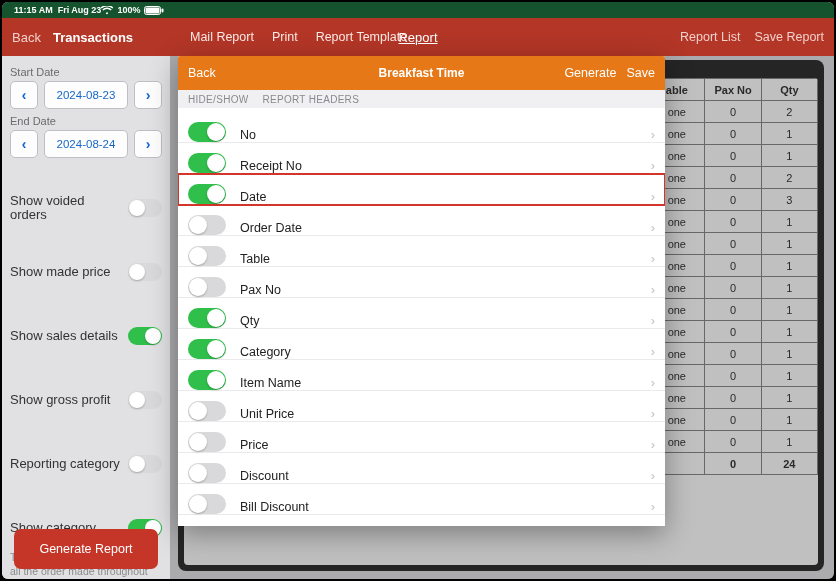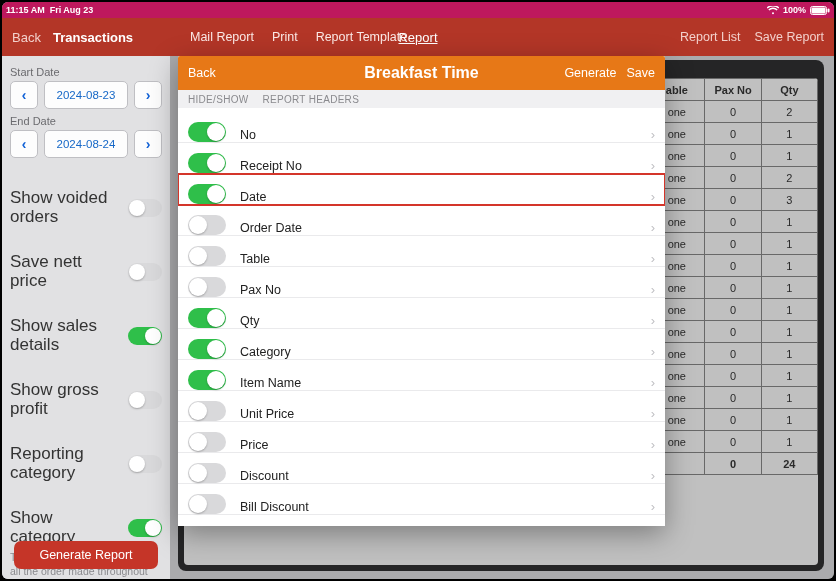--- a/index.html
+++ b/index.html
@@ -1,66 +1,66 @@
 <!DOCTYPE html>
 <html><head>
 <meta charset="utf-8">
 <style>
   * { box-sizing: border-box; margin: 0; padding: 0; font-family: -apple-system, "Helvetica Neue", Arial, sans-serif; }
   html, body { width: 836px; height: 581px; overflow: hidden; background: #000; }
   .device { position: relative; width: 836px; height: 581px; background: #000; padding: 2px; }
   .screen { position: relative; width: 832px; height: 577px; background: #e1e1e3; border-radius: 6px; overflow: hidden; }
 
   
-  .statusbar { position: absolute; top:0; left:0; right:0; height:16px; background:#be185d; color:#fff; font-size:9px; display:flex; justify-content:space-between; align-items:center; padding:0 4px; font-weight:600;}
+  .statusbar { position: absolute; top:0; left:0; right:0; height:16px; background:#14532d; color:#fff; font-size:9px; display:flex; align-items:center; padding:0 12px; font-weight:600;}
   .statusbar .right { display:flex; align-items:center; gap:4px;}
   .wifi svg, .batt svg { display:block; }
 
   
   .navbar { position:absolute; top:16px; left:0; right:0; height:38px; background:#b33627; color:#fce9e6; font-size:12.5px; display:flex; align-items:center; }
   .navbar .left { width:168px; display:flex; align-items:center; gap:12px; padding-left:10px; font-size:13px;}
   .navbar .left .back { color:#f3d0cb;}
   .navbar .left .title { font-weight:600; color:#fff;}
   .navbar .mid { flex:1; display:flex; align-items:center; gap:18px; padding-left:20px;}
   .navbar .center { position:absolute; left:50%; transform:translateX(-50%); font-weight:400; color:#fff; font-size:13px;text-decoration:underline;}
   .navbar .rightbtns { position:absolute; right:10px; display:flex; gap:14px; color:#f3d0cb;}
 
   
   .sidebar { position:absolute; top:54px; left:0; width:168px; bottom:0; background:#e1e1e3; padding:8px 8px 0 8px; font-size:11px; color:#6b6b6f;}
   .sidebar .lbl { font-size:11px; color:#6b6b6f; margin-top:2px; margin-bottom:3px;}
   .date-row { display:flex; gap:6px; margin-bottom:6px;}
   .sqbtn { width:28px; height:28px; border:1px solid #bfbfc3; border-radius:5px; background:#fdfdfd; color:#1262d6; display:flex; align-items:center; justify-content:center; font-size:14px; font-weight:600;}
   .datebtn { flex:1; height:28px; border:1px solid #bfbfc3; border-radius:5px; background:#fdfdfd; color:#1668c7; display:flex; align-items:center; justify-content:center; font-size:11.5px;}
-  .opt-row { height:28px; display:flex; align-items:center; justify-content:space-between; font-size:17px; color:#333;margin-top:36px;}
+  .opt-row { height:28px; display:flex; align-items:center; justify-content:space-between; font-size:13px; color:#333;margin-top:36px;}
   .opt-row .name { max-width:110px; line-height:1.1;}
   .switch { width:34px; height:18px; border-radius:10px; background:#d9d9db; position:relative;}
   .switch.on { background:#2fbf4a;}
   .switch .knob { position:absolute; top:1px; width:16px; height:16px; border-radius:50%; background:#fff; box-shadow:0 1px 2px rgba(0,0,0,0.25);}
   .switch .knob { left:1px; }
   .switch.on .knob { left:17px; }
   .hint { font-size:10.5px; color:#8a8a8e; line-height:1.35; margin-top:8px;}
-  .genbtn { position:absolute; bottom:10px; left:12px; right:auto; width:144px; height:28px; background:#c53528; color:#fff; border-radius:7px; display:flex; align-items:center; justify-content:center; font-size:12.5px; font-weight:500;}
+  .genbtn { position:absolute; bottom:10px; left:12px; right:auto; width:144px; height:40px; background:#c53528; color:#fff; border-radius:7px; display:flex; align-items:center; justify-content:center; font-size:12.5px; font-weight:500;}
 
   
   .scrim { position:absolute; top:0; left:0; right:0; bottom:0; background:rgba(60,60,60,0.32); }
 
   
   .content-wrap { position:absolute; top:58px; left:176px; right:10px; bottom:8px; background:#1b1b1d; border-radius:8px; padding:18px 6px 6px 6px;}
   .content-inner { background:#fff; border-radius:4px; width:100%; height:100%; overflow:hidden; position:relative;}
   table.data { border-collapse:collapse; width:100%; font-size:11px; color:#222; table-layout:fixed;}
   table.data th, table.data td { border:1px solid #7e7e7e; padding:4px 6px; text-align:center; height:22px; overflow:hidden; white-space:nowrap;}
   table.data th { font-weight:700; background:#fff;}
   table.data tr.total td { font-weight:700;}
   
   .content-inner table { position:absolute; right:0; top:0; width:640px;}
 
   
   .modal { position:absolute; top:54px; left:176px; width:487px; height:470px; background:#fff; border-radius:2px 2px 0 0; box-shadow:0 8px 28px rgba(0,0,0,0.35); overflow:hidden;}
   .modal-head { height:34px; background:#e77817; color:#fff; display:flex; align-items:center; justify-content:space-between; padding:0 10px; font-size:12.5px;}
-  .modal-head .mtitle { position:absolute; left:50%; transform:translateX(-50%); font-weight:600; font-size:16px;}
+  .modal-head .mtitle { position:absolute; left:50%; transform:translateX(-50%); font-weight:600; font-size:12px;}
   .modal-head .mright { display:flex; gap:10px;}
   .modal-sub { height:18px; background:#f0f0f2; color:#8a8a8e; font-size:10px; display:flex; align-items:center; gap:14px; padding-left:10px; letter-spacing:0.3px;}
   .modal-list { position:absolute; top:56px; left:0; right:0; bottom:0; overflow:hidden; background:#fff;}
   .mrow { height:31px; display:flex; align-items:flex-end; padding:0 10px 0 10px; border-bottom:1px solid #eaeaec; font-size:12.5px; color:#222; position:relative;}
   .mrow .sw { margin-right:14px; flex:0 0 auto;}
   .mrow .chev { position:absolute; right:10px; color:#c0c0c4; font-size:13px;}
   .mrow.hl { outline:2px solid #d4352a; outline-offset:-1px; z-index:2;}
   .modal .switch { width:38px; height:20px; border-radius:11px;}
   .modal .switch .knob { width:18px; height:18px; top:1px;}
   .modal .switch.on .knob { left:19px;}
@@ -243,21 +243,21 @@
       <div class="sqbtn">›</div>
     </div>
     <div id="opts">
           <div class="opt-row">
             <div class="name">Show voided orders</div>
             <div class="switch">
               <div class="knob"></div>
             </div>
           </div>
           <div class="opt-row">
-            <div class="name">Save nett price</div>
+            <div class="name">Show made price</div>
             <div class="switch">
               <div class="knob"></div>
             </div>
           </div>
           <div class="opt-row">
             <div class="name">Show sales details</div>
             <div class="switch on">
               <div class="knob"></div>
             </div>
           </div>

